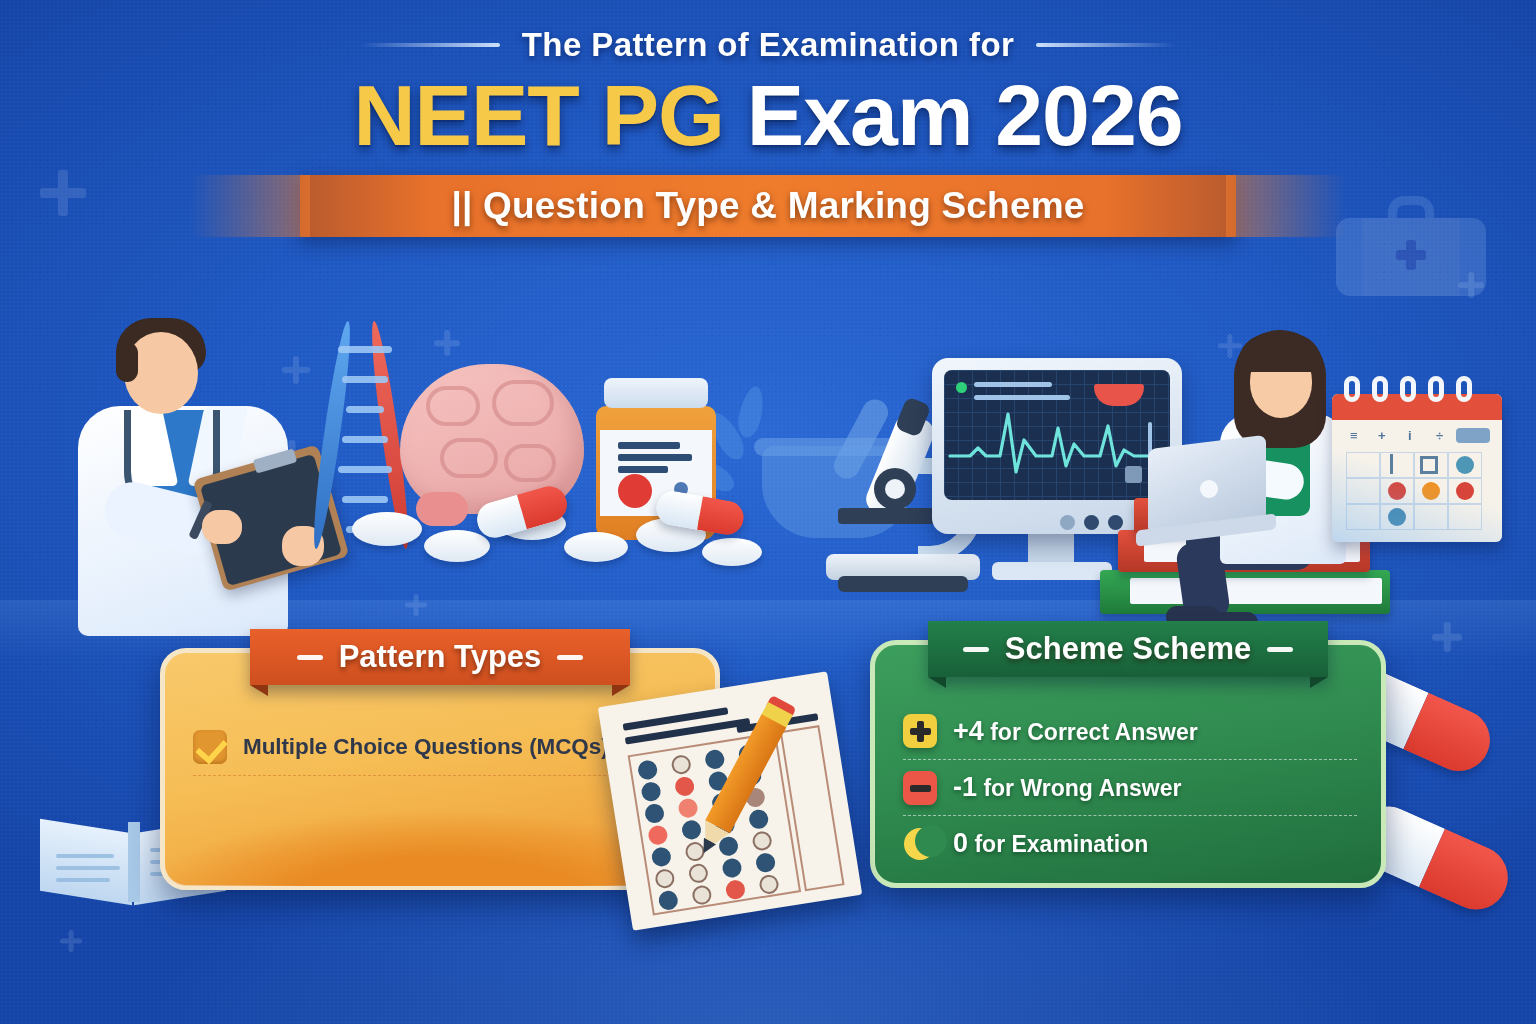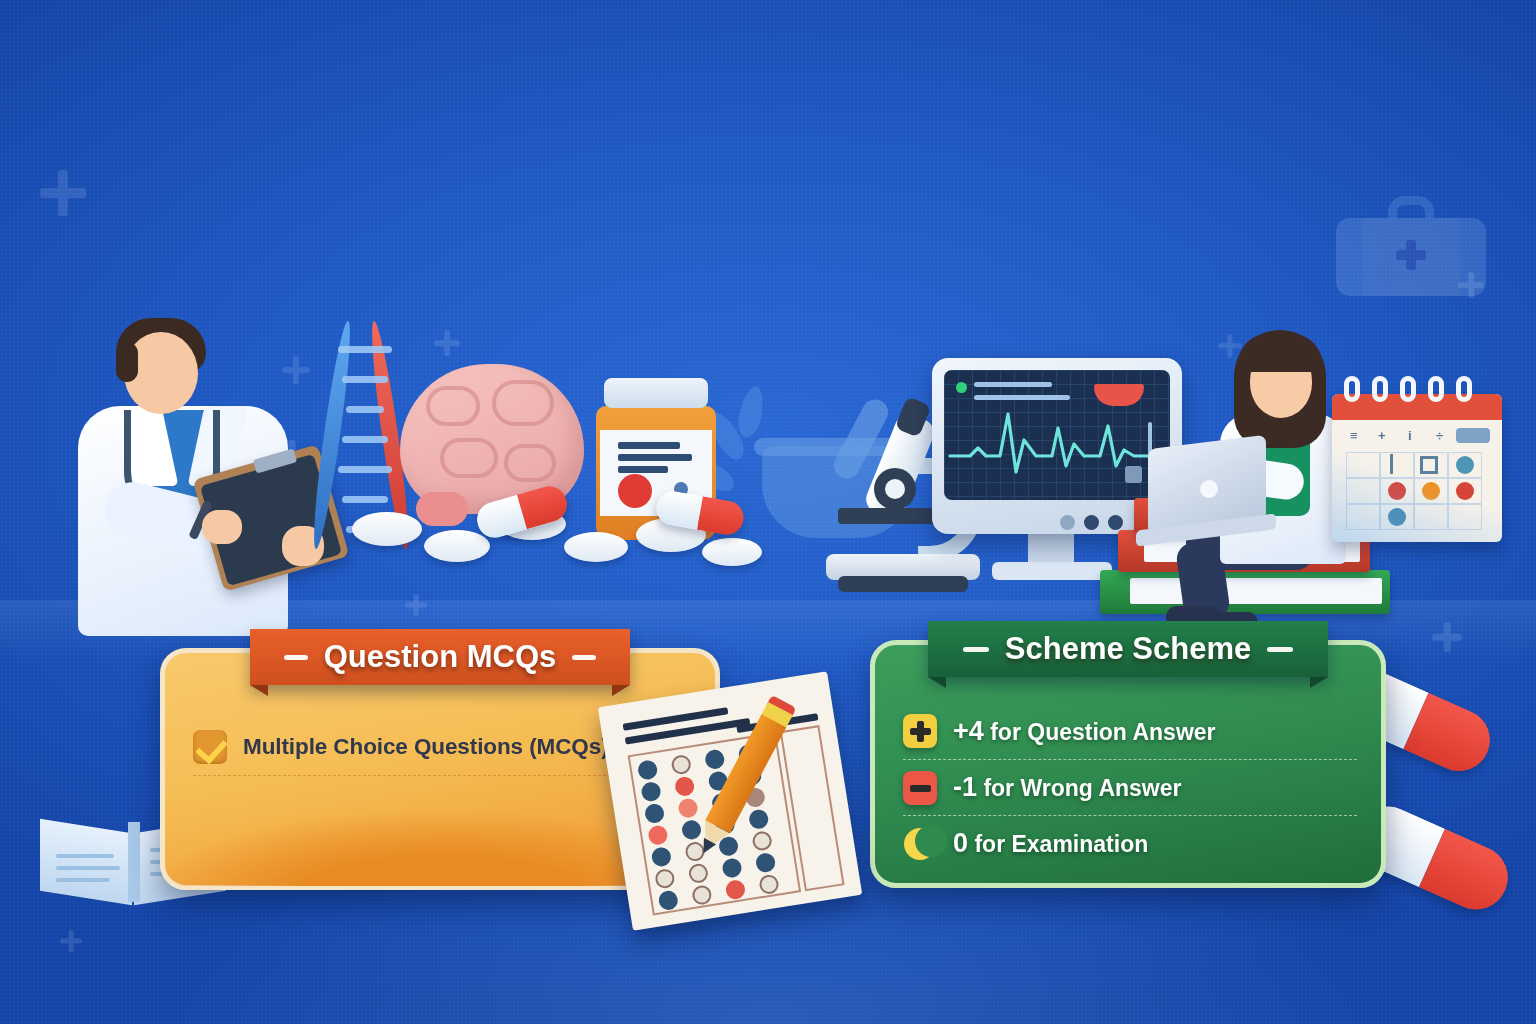--- a/index.html
+++ b/index.html
@@ -312,20 +312,38 @@
     <div class="handle"></div>
       <div class="body"></div>
       <div class="strip"></div>
       <div class="cross"></div>
   </div>
 
   <div id="texture"></div>
   <div id="deskband"></div>
   <div id="floorglow"></div>
 
+  <div id="header">
+    <div class="tagline-row">
+      <div class="tag-rule"></div>
+      <div id="tagline">The Pattern of Examination for</div>
+      <div class="tag-rule right"></div>
+    </div>
+
+    <div id="maintitle">
+      <span class="hl">NEET PG</span>
+      <span class="wt">Exam 2026</span>
+    </div>
+
+    <div id="sub-wrap">
+      <div id="subtitle">
+        <span>|| Question Type &amp; Marking Scheme</span>
+      </div>
+    </div>
+  </div>
 
   <div id="illus">
 
     <div class="obj doc-m" style="left:78px;top:14px;width:268px;height:330px;">
       <div class="coat"></div>
       <div class="shirt"></div>
       <div class="collarL"></div>
       <div class="collarR"></div>
       <div class="hair"></div>
       <div class="head"></div>
@@ -516,21 +534,21 @@
       <div class="r"></div>
   </div>
   <div class="capsule" style="left:1352px;top:826px;width:160px;height:64px;transform:rotate(24deg);">
     <div class="l"></div>
       <div class="r"></div>
   </div>
 
   <div class="panel" id="panel-qt">
     <div class="ribbon" id="ribbon-qt">
       <div class="dash"></div>
-      <span class="t">Question MCQs</span>
+      <span class="t">Pattern Types</span>
       <div class="dash"></div>
     </div>
     <div class="plist" style="z-index:2;">
       <div class="prow">
         <div class="chk"></div>
         <div class="ptext">Multiple Choice Questions (MCQs)</div>
       </div>
       <div style="height:1px;border-top:1px dashed rgba(200,110,40,.5);"></div>
     </div>
   </div>
@@ -539,21 +557,21 @@
     <div class="ribbon" id="ribbon-ms">
       <div class="dash"></div>
       <span class="t">Scheme Scheme</span>
       <div class="dash"></div>
     </div>
     <div class="plist" style="top:58px;">
       <div class="prow">
         <div class="badge plus"></div>
         <div class="ptext">
           <b>+4</b>
-          <span>for Question Answer</span>
+          <span>for Correct Answer</span>
         </div>
       </div>
       <div class="prow">
         <div class="badge minus"></div>
         <div class="ptext">
           <b>-1</b>
           <span>for Wrong Answer</span>
         </div>
       </div>
       <div class="prow">

